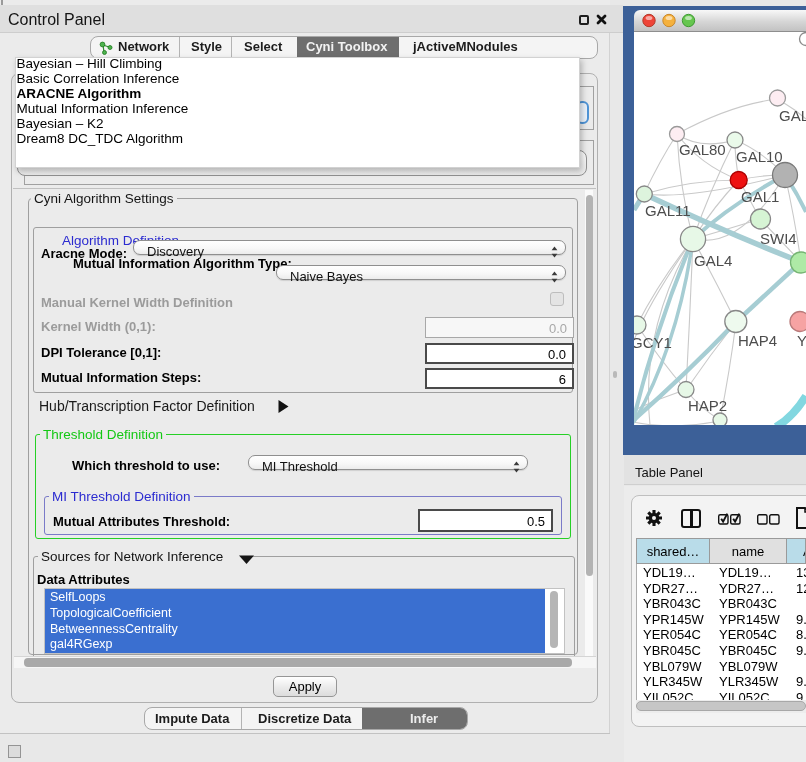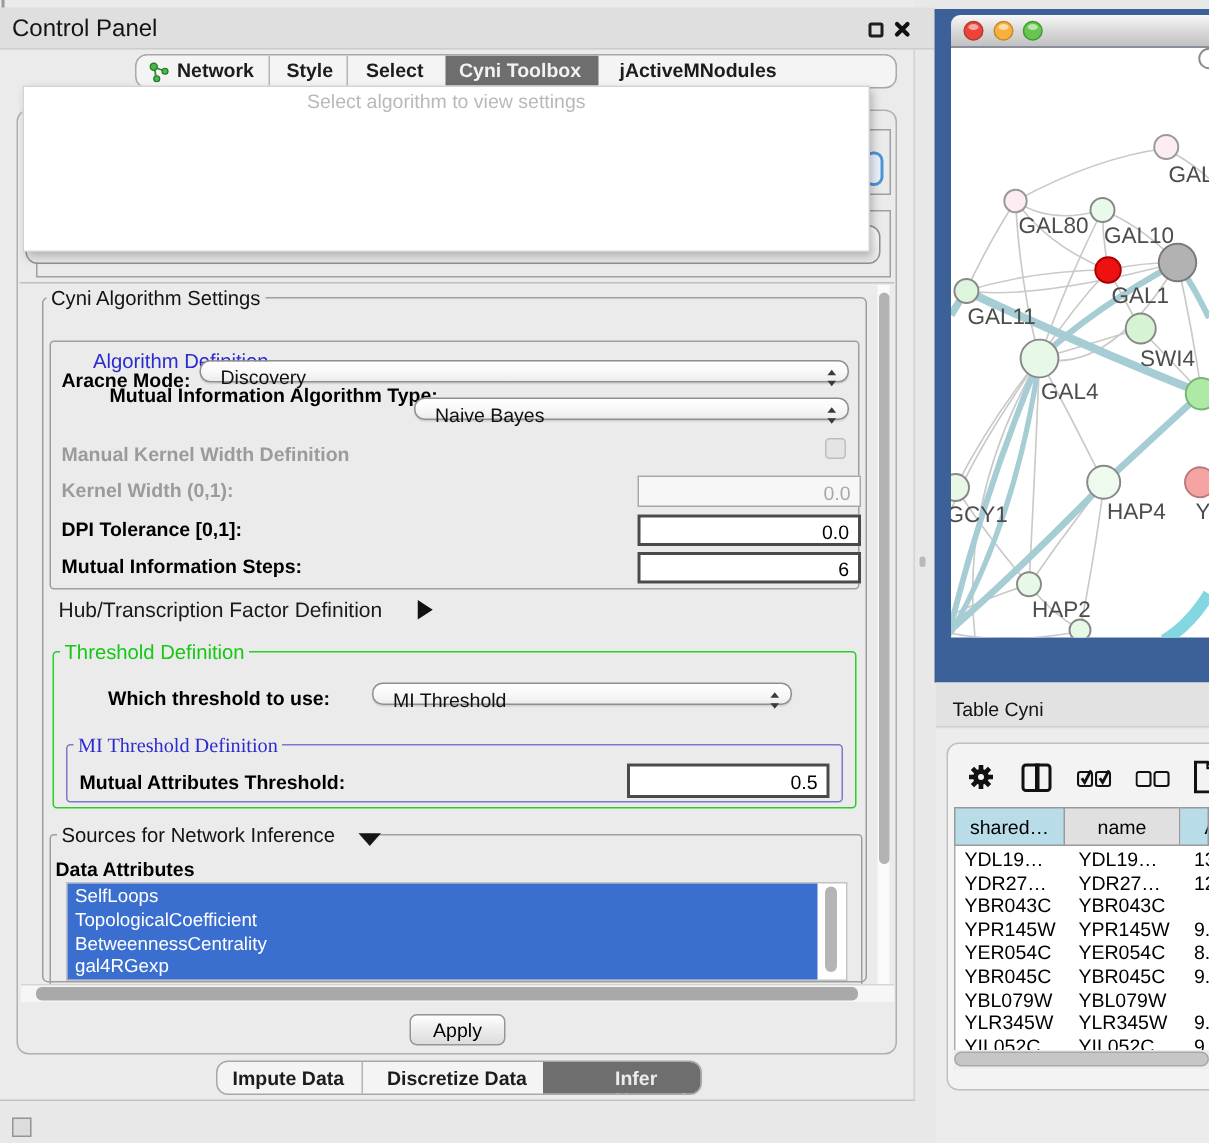--- a/index.html
+++ b/index.html
@@ -107,21 +107,21 @@
 <div class="abs bold" style="left:72px; top:458px; font-size:13px;">Which threshold to use:</div>
 <div class="combo" style="left:248px; top:455px; width:280px;">
   <span class="ct">MI Threshold</span>
   <svg class="arr" viewBox="0 0 7 12">
       <path d="M3.5 0.5 L6.4 4.2 H0.6 Z" fill="#3a3a3a"></path>
       <path d="M3.5 11.5 L0.6 7.8 H6.4 Z" fill="#3a3a3a"></path>
     </svg>
 </div>
 
 <div class="grp" style="left:44px; top:496px; width:518px; height:39px; border-color:#7a7ac8;"></div>
-<div class="grplabel" style="left:49px; top:490px; color:#2b2bd0;font-family:Liberation Serif, serif;">MI Threshold Definition</div>
+<div class="grplabel" style="left:49px; top:490px; color:#2b2bd0;">MI Threshold Definition</div>
 <div class="abs bold" style="left:53px; top:514px; font-size:13px;">Mutual Attributes Threshold:</div>
 <div class="fld" style="left:418px; top:509px; width:135px; height:23px; padding-top:3px;">0.5</div>
 
 <div class="grp" style="left:33px; top:556px; width:542px; height:112px;"></div>
 <div class="grplabel" style="left:38px; top:550px; color:#141414; padding-right:26px;">Sources for Network Inference</div>
 <svg class="abs" style="left:238px; top:553.5px; z-index:5;" width="17" height="11" viewBox="0 0 17 11">
     <path d="M1 1.5 L16 1.5 L8.5 10 Z" fill="#151515"></path>
   </svg>
 <div class="abs bold" style="left:37px; top:572px; font-size:13px;">Data Attributes</div>
 
@@ -143,21 +143,28 @@
   <div class="abs tabtxt" style="left:10px; top:3px;">Impute Data</div>
   <div class="abs tabtxt" style="left:113px; top:3px;">Discretize Data</div>
   <div class="abs tabtxt" style="left:231px; top:3px; color:#ececec;margin-left:34px;">Infer Network</div>
 </div>
 
 <div class="abs" style="left:8px; top:745px; width:13px; height:13px; background:#dcdcdc; border:1px solid #949494;"></div>
 
 <div class="abs" style="left:613px; top:371px; width:4px; height:7px; background:#b9b9b9; border-radius:2px;"></div>
 
 <div class="abs" style="left:15px; top:57px; width:565px; height:111px; background:#fff; border:1px solid #d2d2d2; box-shadow:2px 3px 6px rgba(0,0,0,0.25); z-index:30; overflow:hidden;">
-  <div style="text-align:center; color:#b9b9b9; font-size:13px; margin-top:2px;">Select algorithm to view settings</div>
+  <div style="font-size:13.5px; color:#000; line-height:14.9px; margin:-1px 0 0 0.5px;">
+    Bayesian – Hill Climbing<br>
+    Basic Correlation Inference<br>
+    <span class="bold">ARACNE Algorithm</span><br>
+    Mutual Information Inference<br>
+    Bayesian – K2<br>
+    Dream8 DC_TDC Algorithm
+  </div>
 </div>
 
 <div class="abs" style="left:623px; top:6px; width:183px; height:449px; background:#3c6098;"></div>
 <div class="abs" style="left:634px; top:10px; width:172px; height:22px; background:linear-gradient(#f8f8f8,#d6d6d6 55%,#c2c2c2); border-bottom:1px solid #8e8e8e; border-radius:6px 0 0 0;"></div>
 <svg class="abs" style="left:641px; top:13px;" width="60" height="15" viewBox="0 0 60 15">
   <circle cx="8" cy="7.5" r="6.2" fill="#ee4438" stroke="#b23a2a" stroke-width="1"></circle>
   <circle cx="28" cy="7.5" r="6.2" fill="#f5b13d" stroke="#c9882b" stroke-width="1"></circle>
   <circle cx="47.5" cy="7.5" r="6.2" fill="#66c64f" stroke="#3f9a33" stroke-width="1"></circle>
   <ellipse cx="8" cy="5" rx="3.4" ry="2" fill="rgba(255,255,255,0.55)"></ellipse>
   <ellipse cx="28" cy="5" rx="3.4" ry="2" fill="rgba(255,255,255,0.55)"></ellipse>
@@ -234,21 +241,21 @@
     <text x="760" y="244">SWI4</text>
     <text x="694" y="266">GAL4</text>
     <text x="631" y="348">GCY1</text>
     <text x="738" y="346">HAP4</text>
     <text x="797" y="346">YE</text>
     <text x="688" y="411">HAP2</text>
   </g>
 </svg>
 
 <div class="abs" style="left:624px; top:455px; width:182px; height:30px; background:#e2e2e2; border-bottom:1px solid #cfcfcf;"></div>
-<div class="abs" style="left:635px; top:465px; font-size:13px; color:#141414;">Table Cyni</div>
+<div class="abs" style="left:635px; top:465px; font-size:13px; color:#141414;">Table Panel</div>
 <div class="abs" style="left:624px; top:486px; width:182px; height:276px; background:#ececec;"></div>
 <div class="abs" style="left:631px; top:495px; width:185px; height:232px; background:#f3f3f3; border:1px solid #bfbfbf; border-radius:8px;"></div>
 
 <svg class="abs" style="left:645px; top:509px;" width="18" height="18" viewBox="0 0 18 18">
   <g fill="#111">
       <circle cx="9" cy="9" r="5.3"></circle>
   <g stroke="#111" stroke-width="3.1">
     <path d="M9 1 V4.5 M9 13.5 V17 M1 9 H4.5 M13.5 9 H17 M3.3 3.3 L5.8 5.8 M12.2 12.2 L14.7 14.7 M14.7 3.3 L12.2 5.8 M5.8 12.2 L3.3 14.7"></path>
   </g>
     </g>

